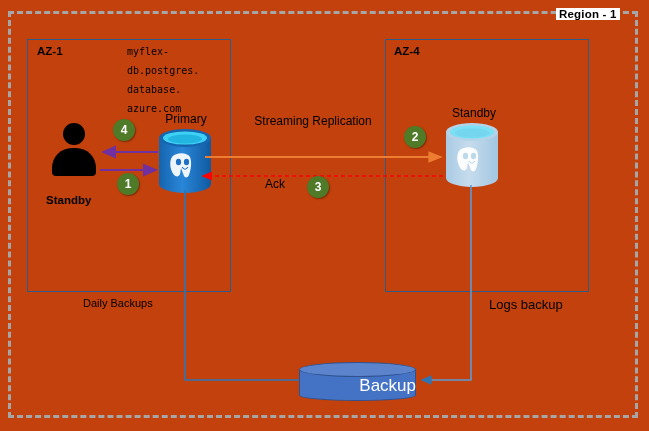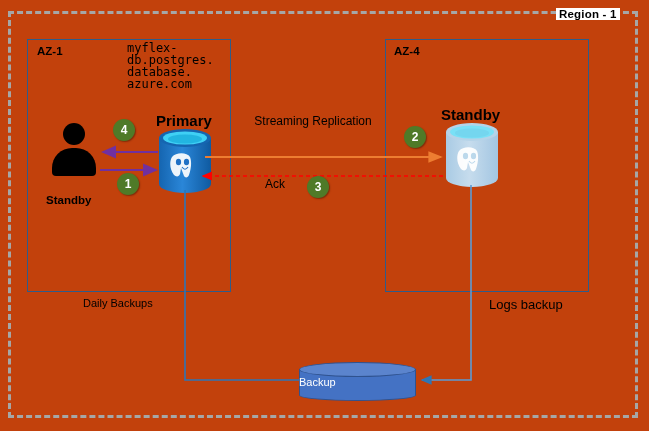--- a/index.html
+++ b/index.html
@@ -56,22 +56,22 @@
   }
   #az1-label { left: 37px;  top: 45px; text-align: right; }
   #az2-label { left: 394px; top: 45px; }
 
   
   #hostname {
     left: 127px;
     top: 42px;
     width: 100px;
     font-family: "DejaVu Sans Mono", "Liberation Mono", monospace;
-    font-size: 12px;
-    line-height: 12px;
+    font-size: 10px;
+    line-height: 19px;
     color: #000000;
     white-space: pre;
   }
 
   
   #client-figure { left: 51px; top: 123px; width: 46px; height: 53px; }
   #client-head {
     left: 12px; top: 0px; width: 22px; height: 22px;
     border-radius: 50%;
     background: #000000;
@@ -84,24 +84,24 @@
   #client-label {
     left: 46px; top: 194px;
     font-size: 11.5px;
     font-weight: bold;
     color: #000000;
   }
 
   
   .db-wrap { width: 56px; height: 72px; }
   .db-title {
-    font-size: 15px;
-    font-weight: bold;
-    color: #000000;
-    text-align: left;
+    font-size: 12px;
+    font-weight: normal;
+    color: #000000;
+    text-align: center;
     white-space: nowrap;
   }
   #primary-title { left: 156px; top: 112px; width: 60px; }
   #standby-title { left: 441px; top: 106px; width: 66px; }
   #primary-db { left: 157px; top: 128px; }
   #standby-db { left: 444px; top: 122px; }
 
   
   .badge {
     width: 22px; height: 22px;
@@ -167,22 +167,22 @@
     width: 117px; height: 15px;
     background: #5b84cd;
     border: 1px solid #2f528f;
     box-sizing: border-box;
     border-radius: 50%;
   }
   #backup-label {
     position: absolute;
     left: 0; top: 14px;
     width: 117px;
-    text-align: left;
-    font-size: 11px;
+    text-align: right;
+    font-size: 17px;
     color: #ffffff;
   }
 
   svg.overlay {
     position: absolute;
     left: 0; top: 0;
     width: 649px; height: 431px;
     pointer-events: none;
   }
 </style>

